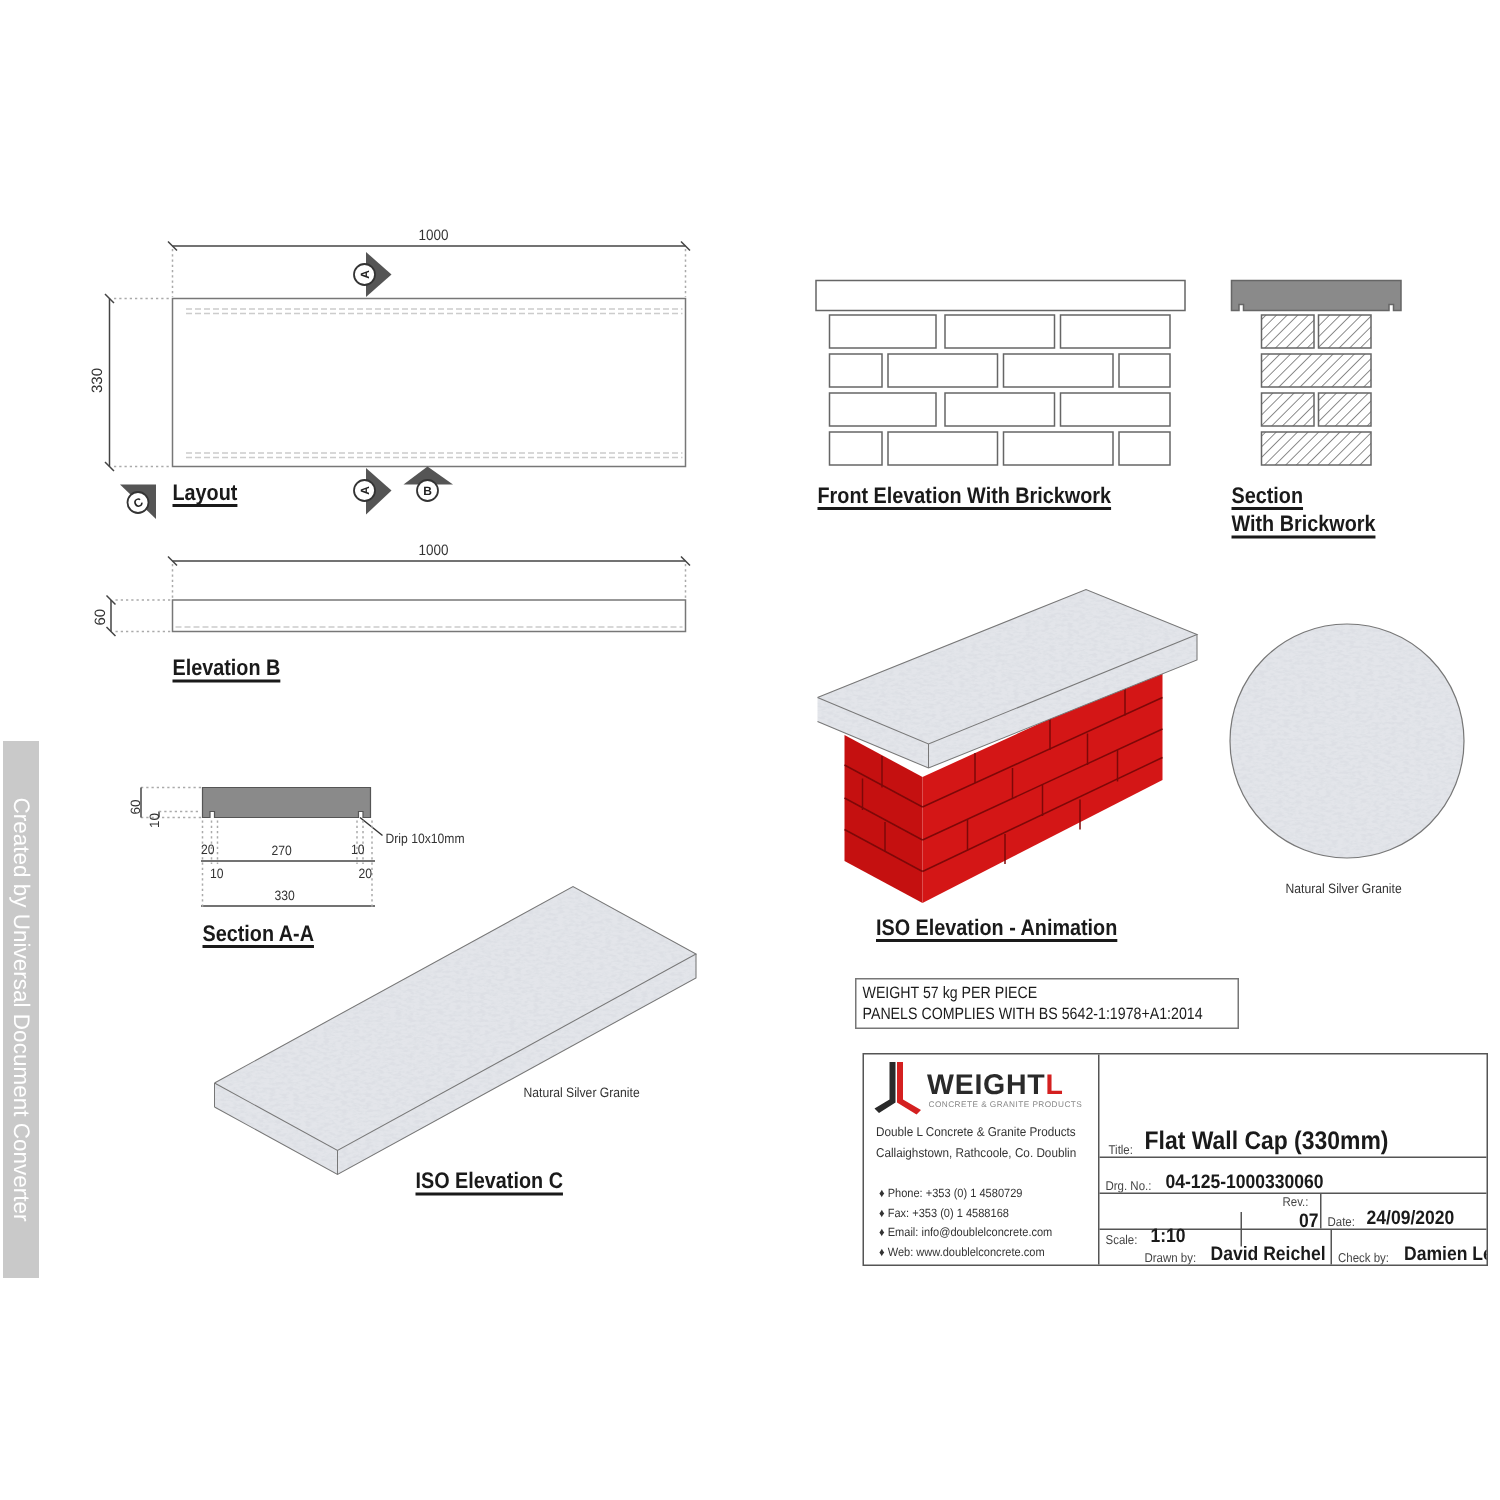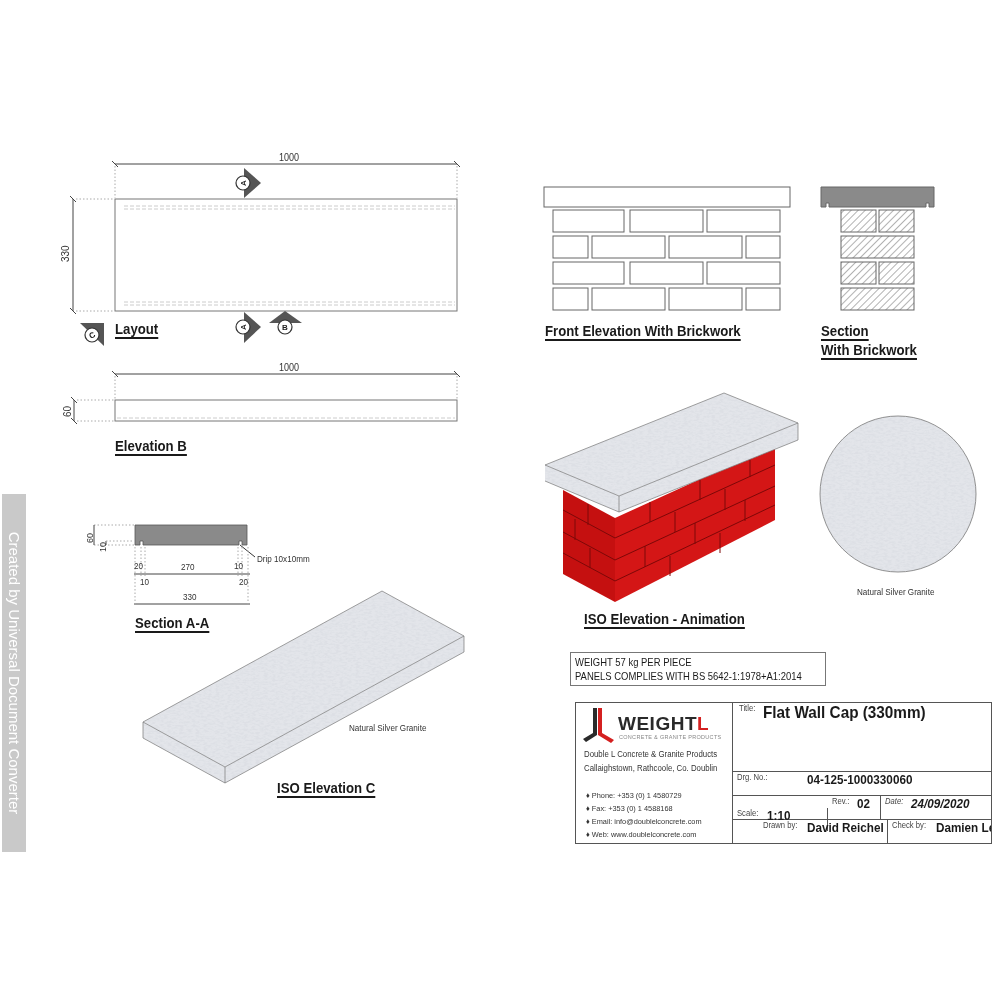--- a/index.html
+++ b/index.html
@@ -10,21 +10,21 @@
   .small { position: absolute; font-size: 9px; color: #333; white-space: nowrap; transform: scaleX(0.9); transform-origin: left top; }
   svg { position: absolute; left: 0; top: 0; }
   .watermark { position: absolute; left: 2px; top: 494px; width: 24px; height: 358px; background: #c9c9c9; }
   .watermark span { position: absolute; left: 50%; top: 50%; transform: translate(-50%, -50%) rotate(90deg); color: #ffffff; font-size: 15px; white-space: nowrap; }
   .weight-box { position: absolute; left: 570px; top: 652px; width: 256px; height: 34px; border: 1px solid #777; box-sizing: border-box; padding: 2px 4px; font-weight: normal; font-size: 11px; line-height: 14px; color: #1a1a1a; }
   .weight-box div { transform: scaleX(0.86); transform-origin: left top; white-space: nowrap; }
   .tb { position: absolute; left: 575px; top: 702px; width: 417px; height: 142px; border: 1.5px solid #555; box-sizing: border-box; }
   .tb-left { position: absolute; left: 0; top: 0; width: 157px; height: 100%; border-right: 1.5px solid #555; box-sizing: border-box; }
   .tb-right { position: absolute; left: 157px; top: 0; right: 0; height: 100%; }
   .tb-row { position: absolute; left: 0; right: 0; border-bottom: 1.2px solid #555; box-sizing: border-box; display: flex; align-items: center; }
-  .tb-cell { height: 100%; display: flex; align-items: flex-start; box-sizing: border-box; padding-left: 4px; white-space: nowrap; overflow: hidden; }
+  .tb-cell { height: 100%; display: flex; align-items: flex-end; box-sizing: border-box; padding-left: 4px; white-space: nowrap; overflow: hidden; }
   .tb-k { font-size: 8.5px; color: #444; margin-right: 6px; transform: scaleX(0.9); transform-origin: left center; }
   .tb-v { font-size: 13px; font-weight: bold; color: #1a1a1a; transform: scaleX(0.9); transform-origin: left center; }
   .tb-title { font-size: 17px; font-weight: bold; color: #1a1a1a; transform: scaleX(0.9); transform-origin: left center; }
   .company { position: absolute; left: 8px; font-size: 8.5px; color: #333; white-space: nowrap; transform: scaleX(0.92); transform-origin: left top; }
   .contact { position: absolute; left: 10px; font-size: 8px; color: #333; white-space: nowrap; transform: scaleX(0.92); transform-origin: left top; }
 </style>
 </head>
 <body>
 
 <div class="watermark">
@@ -256,35 +256,35 @@
     <div class="contact" style="top:127px;">♦ Web: www.doublelconcrete.com</div>
   </div>
   <div class="tb-right">
     <div class="tb-row" style="top:0; height:69px;">
       <div class="tb-cell" style="width:100%; padding-left:6px;">
         <span class="tb-k">Title:</span>
         <span class="tb-title">Flat Wall Cap (330mm)</span>
       </div>
     </div>
     <div class="tb-row" style="top:69px; height:24px;">
-      <div class="tb-cell" style="width:100%;gap:30px;">
+      <div class="tb-cell" style="width:100%;">
         <span class="tb-k">Drg. No.:</span>
         <span class="tb-v">04-125-1000330060</span>
       </div>
     </div>
     <div class="tb-row" style="top:93px; height:24px;">
       <div class="tb-cell" style="width:95px; border-right:1.2px solid #555;margin-top:24px;">
         <span class="tb-k">Scale:</span>
         <span class="tb-v">1:10</span>
       </div>
-      <div class="tb-cell" style="width:53px; border-right:1.2px solid #555;">
+      <div class="tb-cell" style="width:53px; border-right:1.2px solid #555;flex-direction:column;">
         <span class="tb-k">Rev.:</span>
-        <span class="tb-v">02</span>
-      </div>
-      <div class="tb-cell" style="flex:1;font-style:italic;">
+        <span class="tb-v">07</span>
+      </div>
+      <div class="tb-cell" style="flex:1;">
         <span class="tb-k">Date:</span>
         <span class="tb-v">24/09/2020</span>
       </div>
     </div>
     <div class="tb-row" style="top:117px; height:23px; border-bottom:none;">
       <div class="tb-cell" style="width:129px; border-right:1.2px solid #555;margin-left:26px;">
         <span class="tb-k">Drawn by:</span>
         <span class="tb-v">David Reichel</span>
       </div>
       <div class="tb-cell" style="flex:1;">

